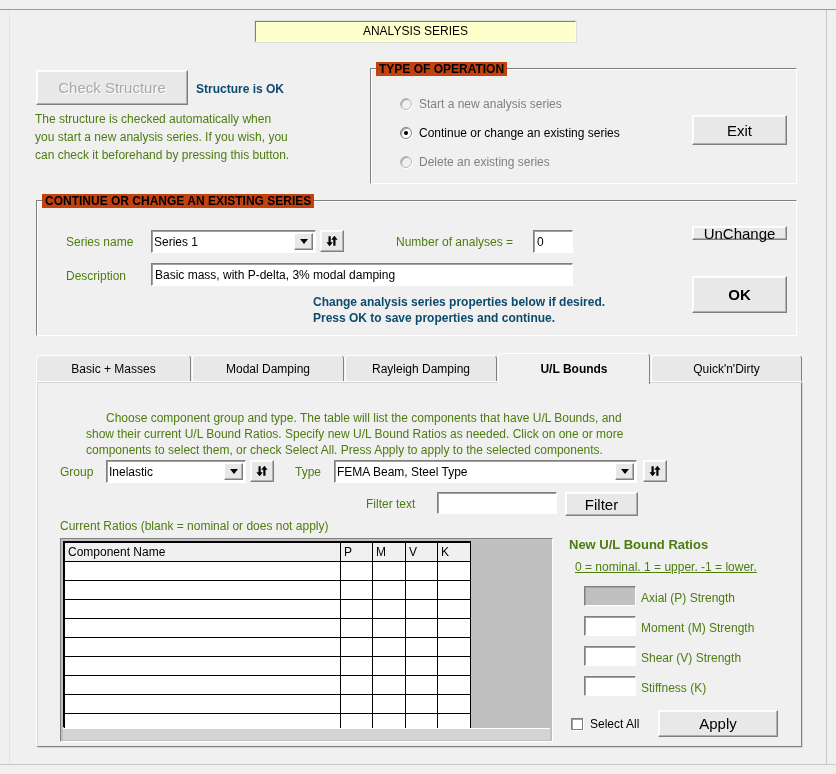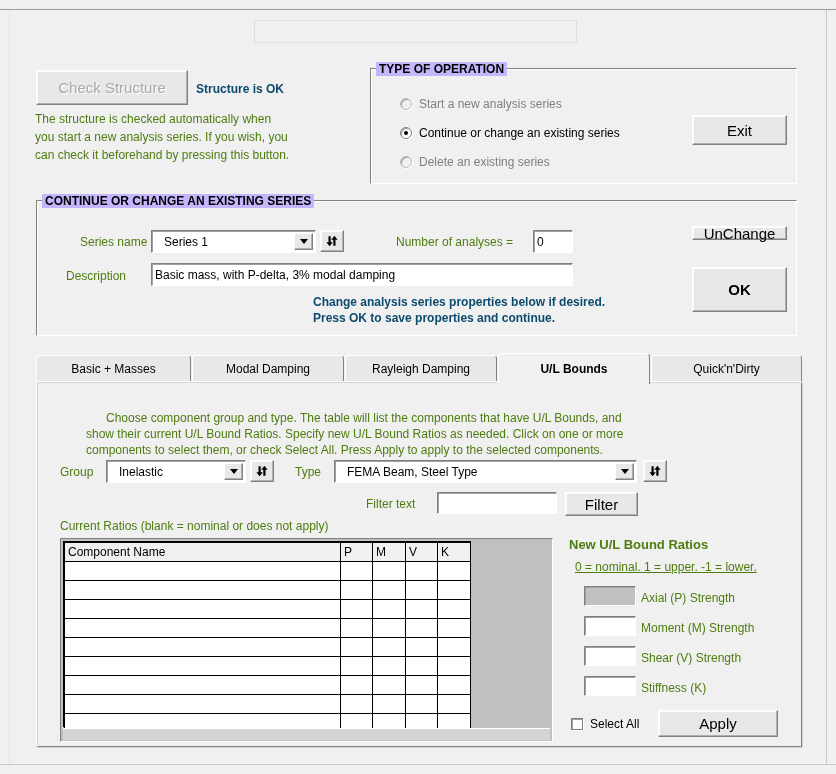--- a/index.html
+++ b/index.html
@@ -64,21 +64,21 @@
   }
 
   .combo{
     position:absolute;background:#ffffff;
     border:1px solid;
     border-color:#808080 #ffffff #ffffff #808080;
     box-shadow: inset 1px 1px 0 #a0a0a0;
     box-sizing:border-box;
     font-size:12px;color:#000;
     display:flex;align-items:center;
-    padding-left:12px;
+    padding-left:2px;
     overflow:hidden;white-space:nowrap;
   }
   .combo .arrowbox{
     position:absolute;right:2px;top:2px;bottom:2px;width:17px;
     background:#e8e8e8;
     border:1px solid;
     border-color:#ffffff #808080 #808080 #ffffff;
     box-shadow: inset -1px -1px 0 #b0b0b0;
     display:flex;align-items:center;justify-content:center;
   }
@@ -103,21 +103,21 @@
     border:1px solid #808080;
     border-right-color:#ffffff;border-bottom-color:#ffffff;
     box-sizing:border-box;
   }
   .groupbox .gb-inner{
     position:absolute;left:0;top:0;right:-1px;bottom:-1px;
     border:1px solid #ffffff;border-left-color:#ffffff;border-top-color:#ffffff;
     pointer-events:none;
   }
   .gb-title{
-    position:absolute;background:#c4b5fd;
+    position:absolute;background:#c2410c;
     font-size:12px;font-weight:bold;color:#000;
     padding:0 3px;white-space:nowrap;
   }
 
   .lbl{position:absolute;font-size:12px;color:#4d7c0f;white-space:nowrap;}
   .lbl.blue{color:#0c4a6e;font-weight:bold;}
   .lbl.bold{font-weight:bold;}
 
   
   .radio-row{position:absolute;display:flex;align-items:center;}
@@ -215,20 +215,21 @@
 <body>
 
 <div class="app-frame">
 
   <div class="frame-top-line"></div>
   <div class="frame-left-line"></div>
   <div class="frame-right-line"></div>
   <div class="frame-bottom-line"></div>
 
   <div class="title-banner-outer"></div>
+  <div class="title-banner">ANALYSIS SERIES</div>
 
   <div class="btn disabled" style="left:36px;top:70px;width:152px;height:35px;">Check Structure</div>
   <div class="lbl blue" style="left:196px;top:82px;">Structure is OK</div>
 
   <div class="lbl" style="left:35px;top:112px;">The structure is checked automatically when</div>
   <div class="lbl" style="left:35px;top:148px;">can check it beforehand by pressing this button.</div>
   <div class="lbl" style="left:35px;top:130px;">you start a new analysis series. If you wish, you</div>
 
   <div class="groupbox" style="left:370px;top:68px;width:427px;height:116px;">
     <div class="gb-inner"></div>
@@ -252,21 +253,21 @@
     <span class="rlabel dim">Delete an existing series</span>
   </div>
 
   <div class="btn" style="left:692px;top:115px;width:95px;height:30px;">Exit</div>
 
   <div class="groupbox" style="left:36px;top:200px;width:761px;height:136px;">
     <div class="gb-inner"></div>
   </div>
   <div class="gb-title" style="left:42px;top:194px;">CONTINUE OR CHANGE AN EXISTING SERIES</div>
 
-  <div class="lbl" style="left:80px;top:235px;">Series name</div>
+  <div class="lbl" style="left:66px;top:235px;">Series name</div>
   <div class="combo" style="left:151px;top:230px;width:165px;height:23px;">
     <span>Series 1</span>
     <span class="arrowbox">
       <span class="tri-down"></span>
     </span>
   </div>
   <div class="refresh-btn" style="left:320px;top:230px;">
     <svg width="14" height="14" viewBox="0 0 14 14">
       <path d="M3.5 2.2 L3.5 8.3 L1.4 8.3 L4.6 12.2 L7.8 8.3 L5.7 8.3 L5.7 2.2 Z" fill="#000"></path>
       <path d="M10.5 11.8 L10.5 5.7 L12.6 5.7 L9.4 1.8 L6.2 5.7 L8.3 5.7 L8.3 11.8 Z" fill="#000"></path>
@@ -276,21 +277,21 @@
   <div class="lbl" style="left:396px;top:235px;">Number of analyses =</div>
   <div class="field" style="left:533px;top:230px;width:40px;height:23px;">0</div>
 
   <div class="lbl" style="left:66px;top:269px;">Description</div>
   <div class="field" style="left:151px;top:263px;width:422px;height:23px;">Basic mass, with P-delta, 3% modal damping</div>
 
   <div class="lbl blue" style="left:313px;top:295px;">Change analysis series properties below if desired.</div>
   <div class="lbl blue" style="left:313px;top:311px;">Press OK to save properties and continue.</div>
 
   <div class="btn" style="left:692px;top:226px;width:95px;height:14px;">UnChange</div>
-  <div class="btn bold" style="left:692px;top:267px;width:95px;height:45px;">OK</div>
+  <div class="btn bold" style="left:692px;top:276px;width:95px;height:37px;">OK</div>
 
   <div class="tabstrip">
     <div class="tab" style="left:0px;width:155px;">Basic + Masses</div>
     <div class="tab" style="left:309px;width:152px;">Rayleigh Damping</div>
     <div class="tab" style="left:156px;width:152px;">Modal  Damping</div>
     <div class="tab active" style="left:462px;width:152px;">U/L Bounds</div>
     <div class="tab" style="left:615px;width:151px;">Quick'n'Dirty</div>
   </div>
 
   <div class="tabpanel"></div>

